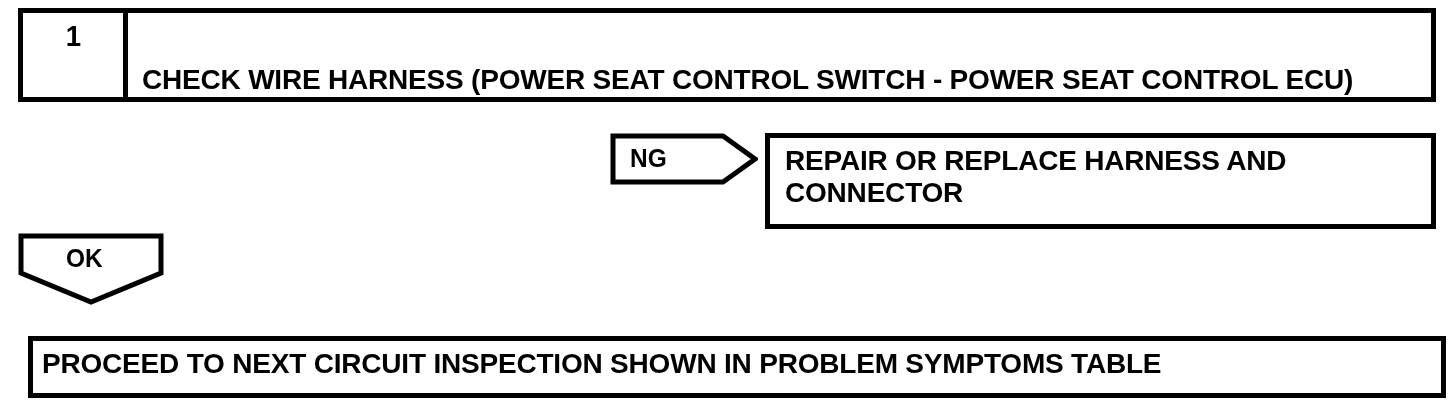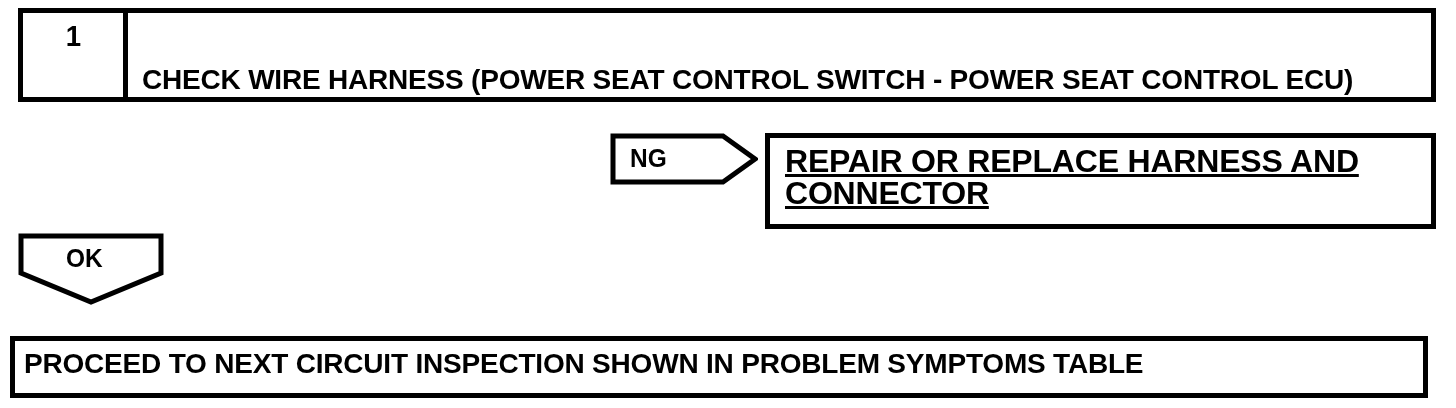--- a/index.html
+++ b/index.html
@@ -97,28 +97,27 @@
     left: 765px;
     top: 133px;
     width: 671px;
     height: 96px;
     border: 5px solid #000;
     box-sizing: border-box;
     background: #fff;
     padding: 7px 0 0 15px;
   }
   .repair-text {
-    font-size: 32px;
+    font-size: 28px;
     font-weight: bold;
     line-height: 32px;
     letter-spacing: -0.2px;
     transform: scaleX(0.965);
     transform-origin: left top;
     white-space: pre-line;
-    text-decoration: underline;
   }
 
   
   .ok-arrow {
     position: absolute;
     left: 18px;
     top: 233px;
     width: 146px;
     height: 72px;
   }
@@ -135,21 +134,21 @@
     font-weight: bold;
     line-height: 32px;
     letter-spacing: 0px;
     transform: scaleX(0.94);
     transform-origin: left top;
   }
 
   
   .proceed-box {
     position: absolute;
-    left: 10px;
+    left: 28px;
     top: 336px;
     width: 1418px;
     height: 62px;
     border: 5px solid #000;
     box-sizing: border-box;
     background: #fff;
     padding: 7px 0 0 9px;
   }
   .proceed-text {
     font-size: 28px;

